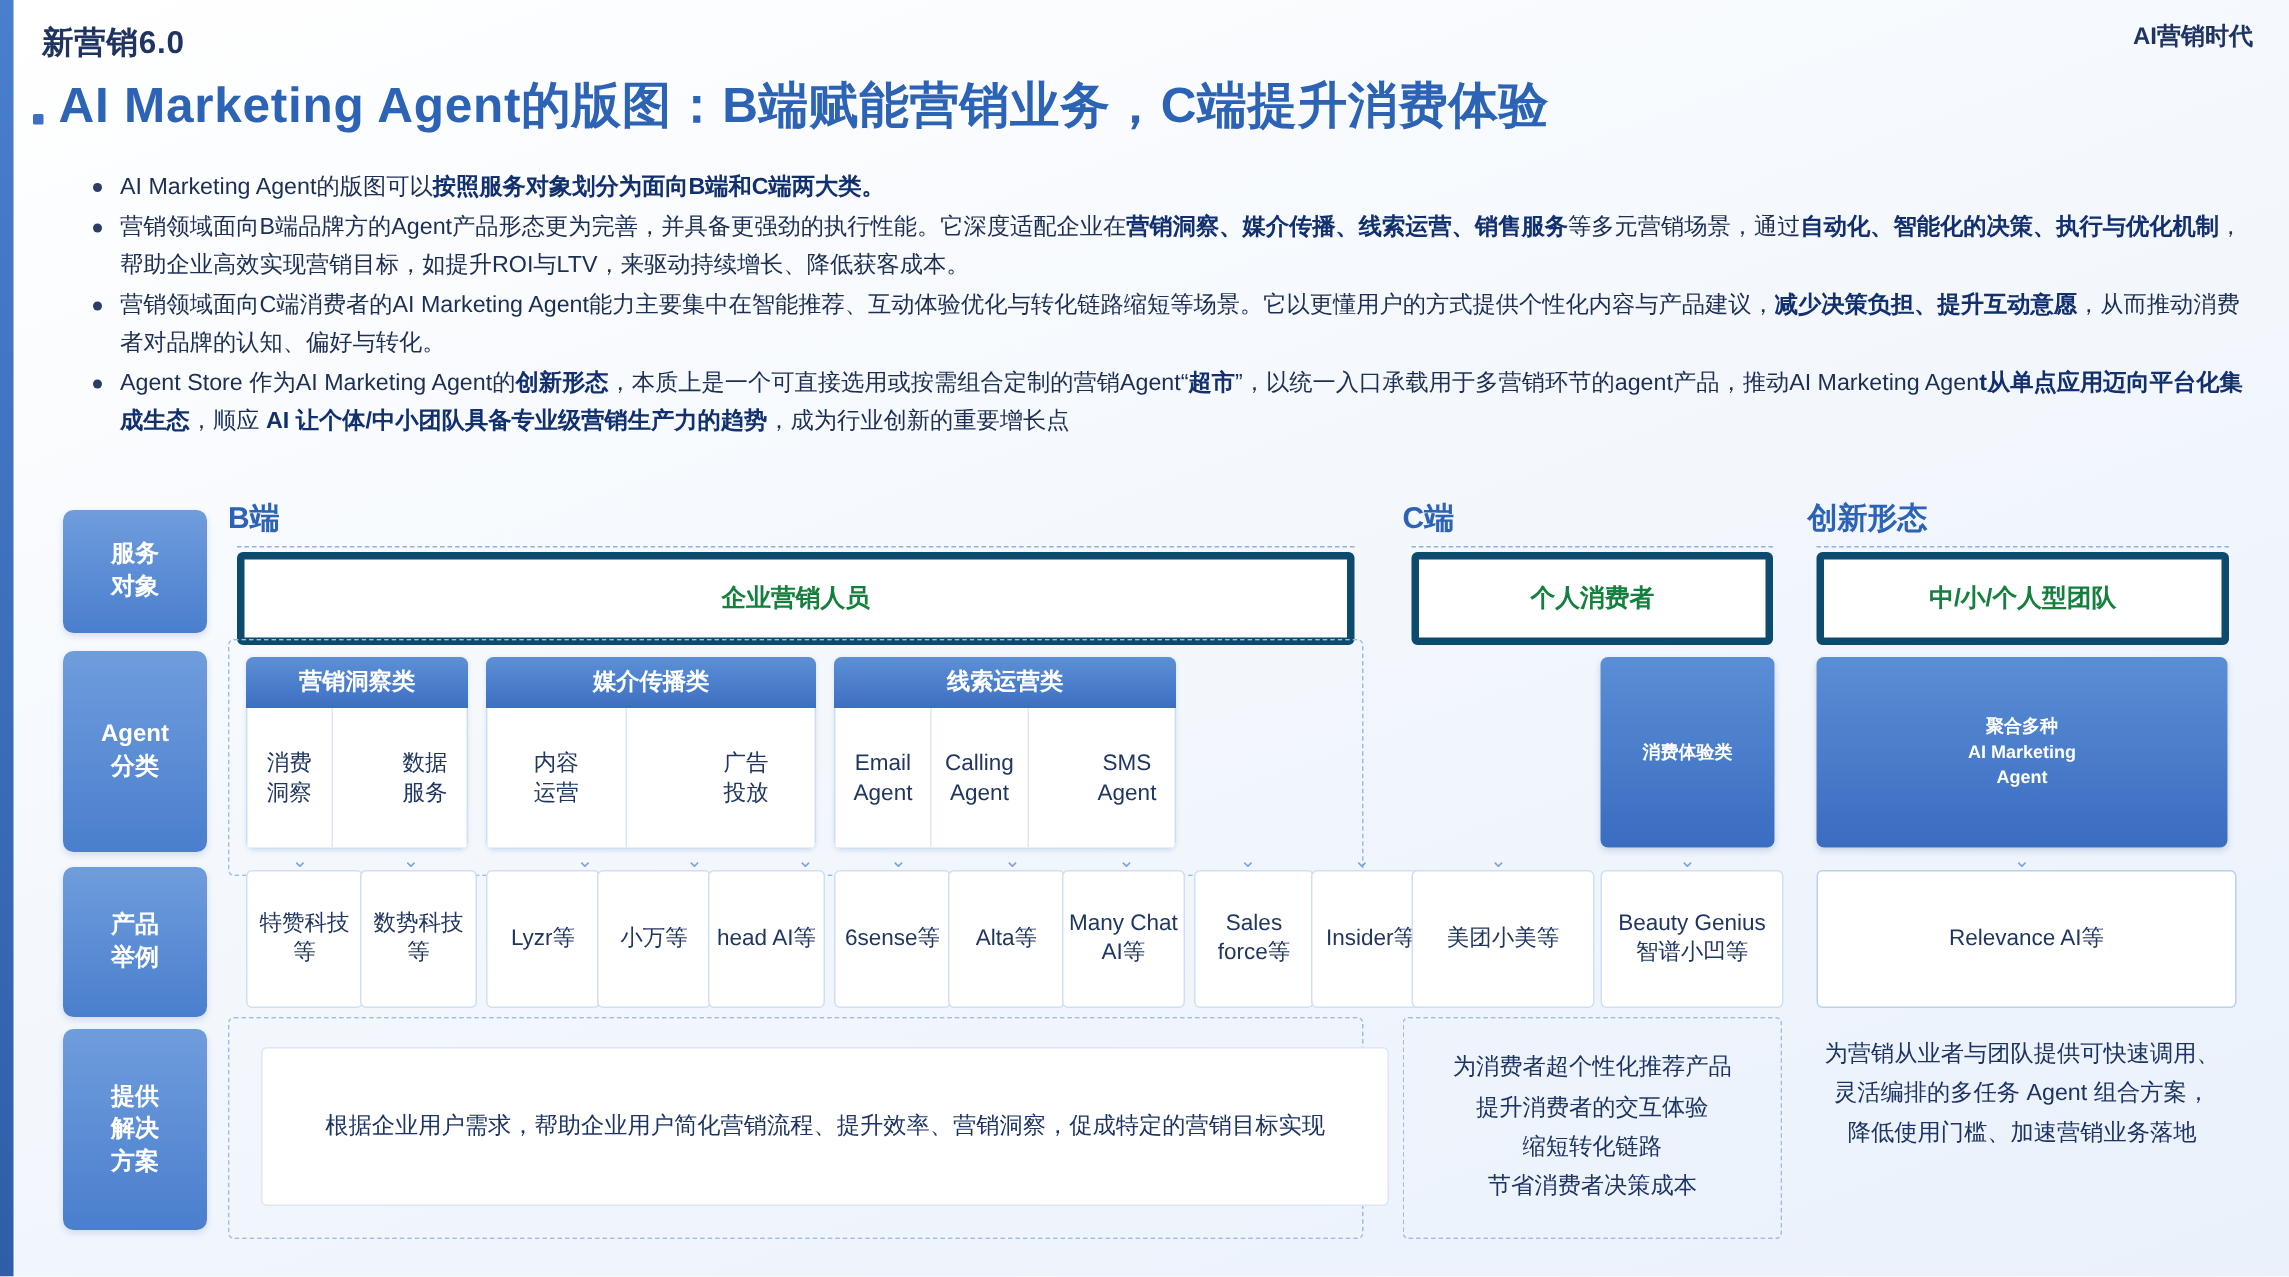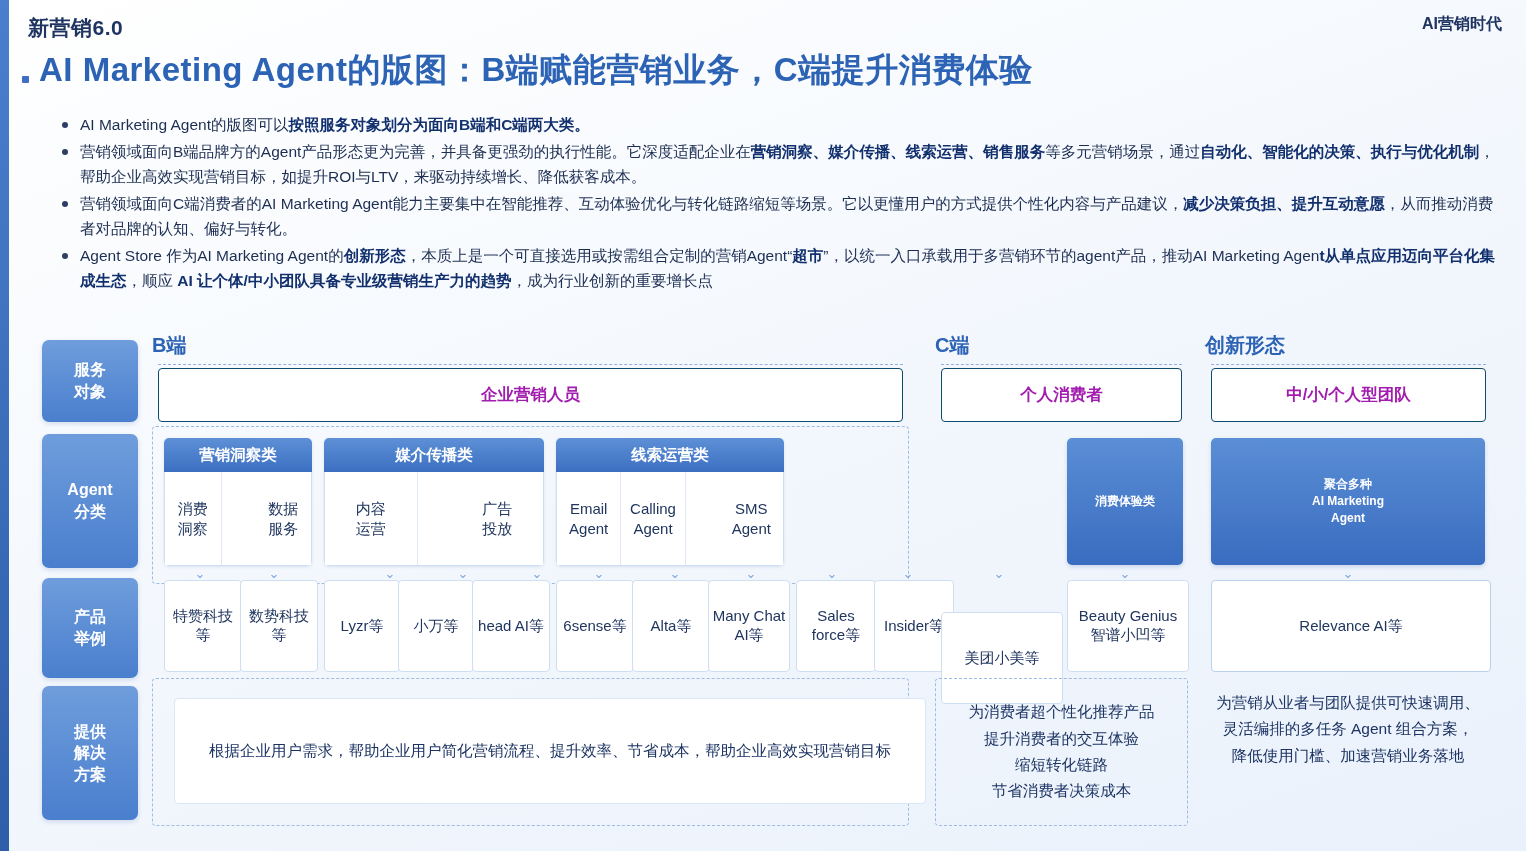--- a/index.html
+++ b/index.html
@@ -147,28 +147,28 @@
     border: 1.3px dashed #9dbbe4;
     border-radius: 4px;
   }
   .obj-bar {
     position: absolute;
     top: 38px;
     left: 6px;
     right: 6px;
     height: 52px;
     background: #ffffff;
-    border: 1px solid #0c4a6e;
+    border: 5px solid #0c4a6e;
     border-radius: 4px;
     display: flex;
     align-items: center;
     justify-content: center;
     font-size: 16.5px;
     font-weight: bold;
-    color: #a21caf;
+    color: #15803d;
   }
   
   .cat {
     position: absolute;
     border-radius: 5px;
     overflow: hidden;
     box-shadow: 0 1px 3px rgba(60,100,170,.15);
   }
   .cat-head {
     background: linear-gradient(180deg, #5d90d6 0%, #3c6fc1 100%);
@@ -355,34 +355,34 @@
       <div class="prod" style="left:320px; top:250px; width:72px;  height:86px;">head AI等</div>
 
       <div class="prod" style="left:404px; top:250px; width:72px;  height:86px;">6sense等</div>
       <div class="prod" style="left:480px; top:250px; width:72px;  height:86px;">Alta等</div>
       <div class="prod" style="left:556px; top:250px; width:76px;  height:86px;">Many Chat AI等</div>
 
       <div class="prod" style="left:644px; top:250px; width:74px;  height:86px;">Sales force等</div>
       <div class="prod" style="left:722px; top:250px; width:74px;  height:86px;">Insider等</div>
 
       <div class="dash-box" style="left:0;top:348px;right:0;height:146px;"></div>
-      <div class="sol" style="left:22px; top:368px; width:752px; height:106px;">根据企业用户需求，帮助企业用户简化营销流程、提升效率、节省成本，帮助企业高效实现营销目标</div>
+      <div class="sol" style="left:22px; top:368px; width:752px; height:106px;">根据企业用户需求，帮助企业用户简化营销流程、提升效率、营销洞察，促成特定的营销目标实现</div>
     </div>
 
     <div class="grp grp-c">
       <div class="grp-title">C端</div>
       <div class="grp-underline"></div>
       <div class="obj-bar">个人消费者</div>
 
       <div class="solid" style="left:132px; top:108px; width:116px; height:127px;">消费体验类</div>
 
       <div class="chev" style="left:54px;  top:236px;">⌄</div>
       <div class="chev" style="left:180px; top:236px;">⌄</div>
 
-      <div class="prod" style="left:6px;   top:250px; width:116px; height:86px;margin-top:32px;">美团小美等</div>
+      <div class="prod" style="left:6px;   top:250px; width:116px; height:86px;">美团小美等</div>
       <div class="prod" style="left:132px; top:250px; width:116px; height:86px;">Beauty Genius<br>智谱小凹等</div>
 
       <div class="dash-box" style="left:0;top:348px;right:0;height:146px;"></div>
       <div class="sol-plain" style="left:2px; top:356px; width:249px; height:132px;">为消费者超个性化推荐产品<br>提升消费者的交互体验<br>缩短转化链路<br>节省消费者决策成本</div>
     </div>
 
     <div class="grp grp-i">
       <div class="grp-title">创新形态</div>
       <div class="grp-underline"></div>
       <div class="obj-bar">中/小/个人型团队</div>

